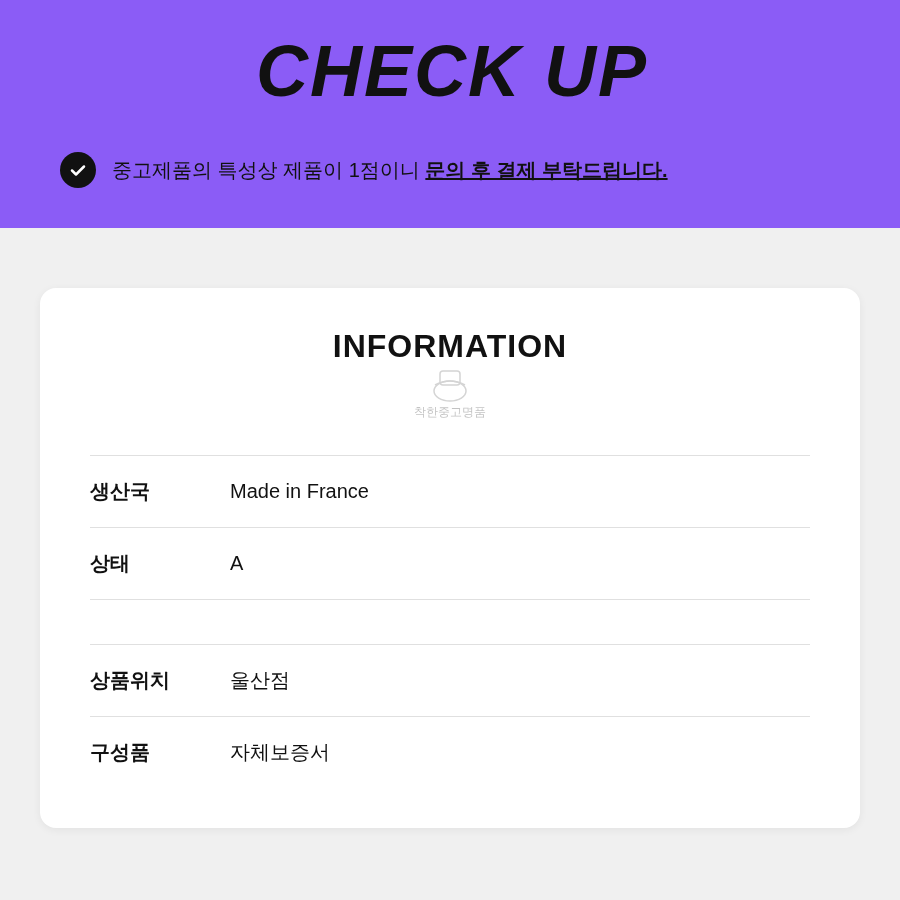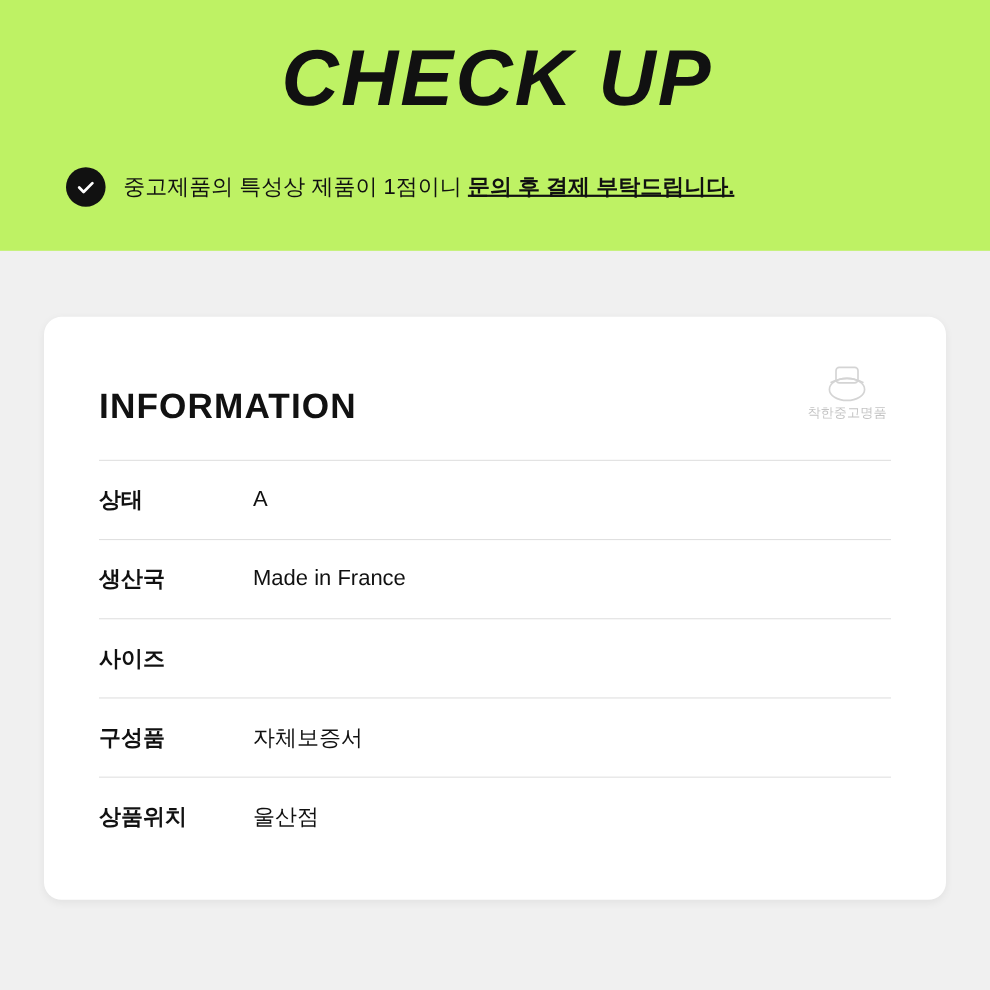--- a/index.html
+++ b/index.html
@@ -9,21 +9,21 @@
     }
 
     body {
       width: 900px;
       min-height: 900px;
       background: #f0f0f0;
       font-family: -apple-system, BlinkMacSystemFont, 'Segoe UI', 'Helvetica Neue', Arial, sans-serif;
     }
 
     .top-section {
-      background: #bef264;
+      background: #8b5cf6;
       padding: 30px 56px 40px 60px;
     }
 
     .main-title {
       text-align: center;
       font-size: 72px;
       font-weight: 900;
       letter-spacing: 2px;
       color: #111;
       margin-bottom: 40px;
@@ -76,22 +76,23 @@
       border-radius: 16px;
       margin: 20px 40px;
       padding: 40px 50px;
       box-shadow: 0 2px 8px rgba(0,0,0,0.06);
       position: relative;
     }
 
     .info-header {
       display: flex;
       justify-content: space-between;
-      align-items: flex-end;
+      align-items: center;
       margin-bottom: 30px;
+      flex-direction: column;
     }
 
     .info-title {
       font-size: 32px;
       font-weight: 900;
       color: #111;
       letter-spacing: 1px;
     }
 
     .brand-watermark {
@@ -171,32 +172,31 @@
         <rect x="15" y="2" width="20" height="14" rx="3" stroke="#aaa" stroke-width="1.5" fill="none"></rect>
         <path d="M10 16 Q25 8 40 16" stroke="#aaa" stroke-width="1.5" fill="none"></path>
         <ellipse cx="25" cy="22" rx="16" ry="10" stroke="#aaa" stroke-width="1.5" fill="none"></ellipse>
       </svg>
       <span class="brand-icon">착한중고명품</span>
     </div>
   </div>
 
   <div class="info-table">
     <div class="info-row">
+      <span class="info-label">생산국</span>
+      <span class="info-value">Made in France</span>
+    </div>
+    <div class="info-row">
       <span class="info-label">상태</span>
       <span class="info-value">A</span>
     </div>
     <div class="info-row">
-      <span class="info-label">생산국</span>
-      <span class="info-value">Made in France</span>
-    </div>
-    <div class="info-row">
-      <span class="info-label">사이즈</span>
+    </div>
+    <div class="info-row">
+      <span class="info-label">상품위치</span>
+      <span class="info-value">울산점</span>
     </div>
     <div class="info-row">
       <span class="info-label">구성품</span>
       <span class="info-value">자체보증서</span>
     </div>
-    <div class="info-row">
-      <span class="info-label">상품위치</span>
-      <span class="info-value">울산점</span>
-    </div>
   </div>
 </div>
 
 </body></html>

